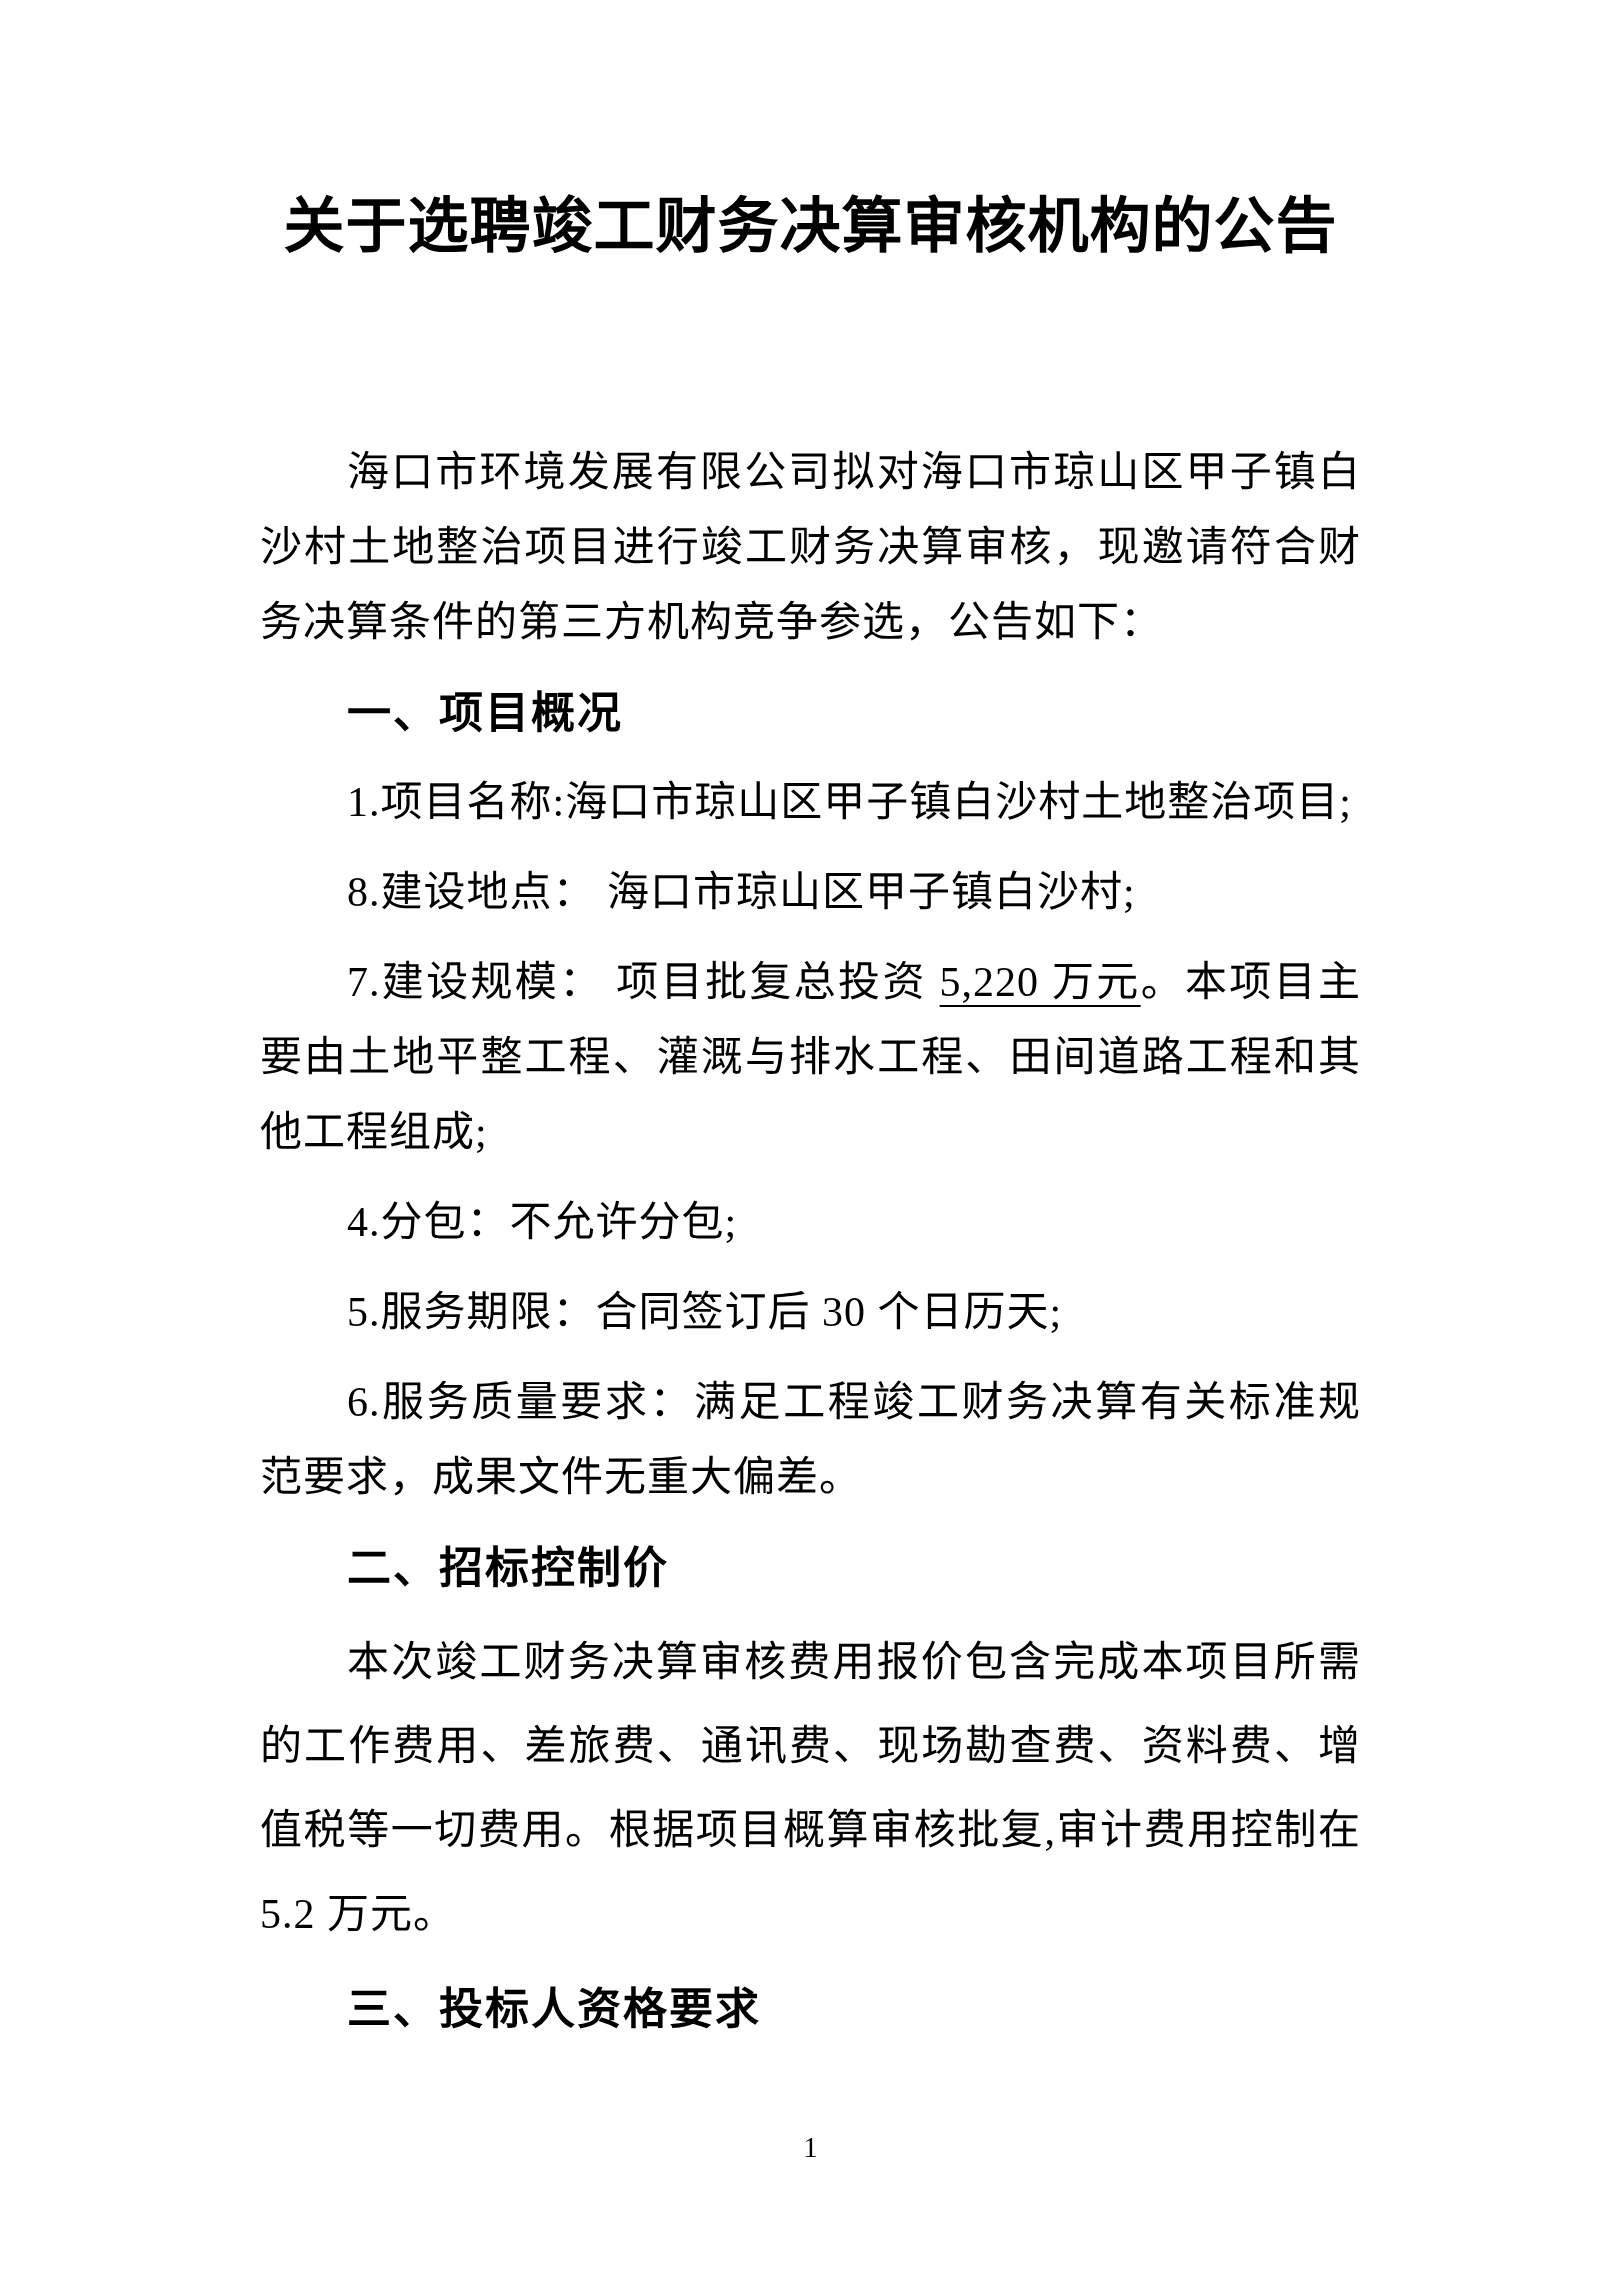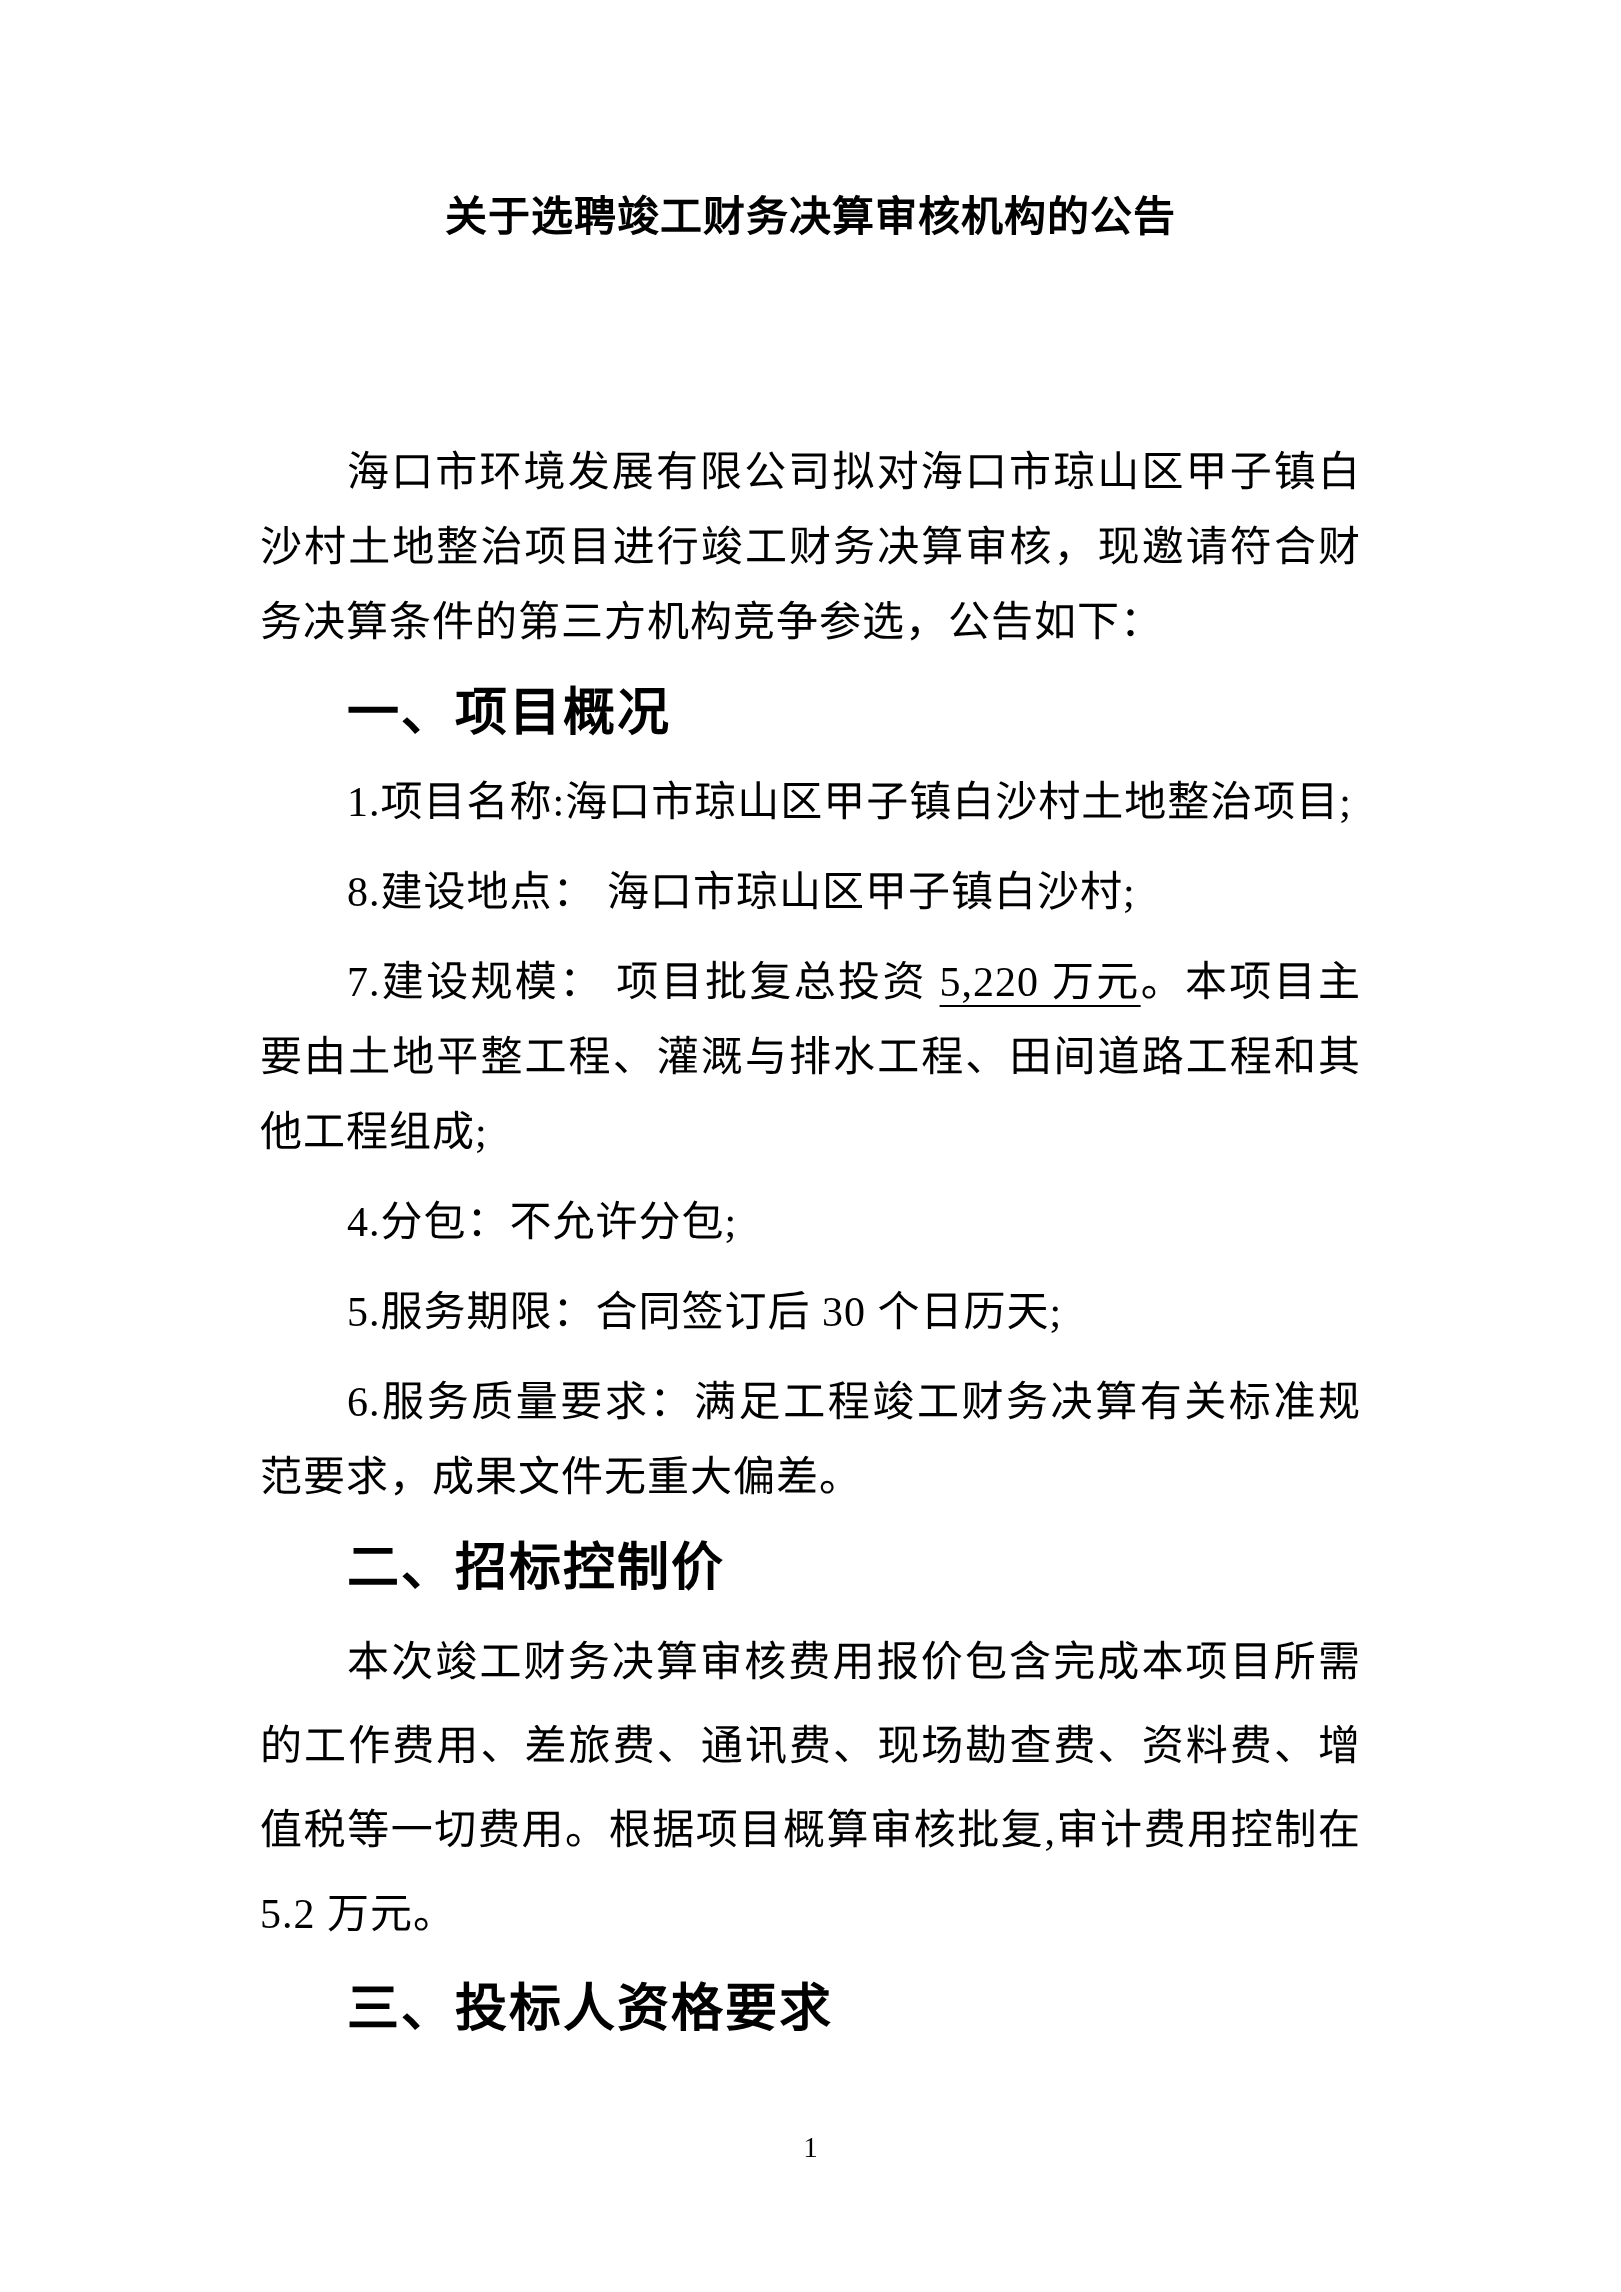--- a/index.html
+++ b/index.html
@@ -19,21 +19,21 @@
   .title-block {
     box-sizing: border-box;
     height: 420px;
     padding-top: 196px;
     text-align: center;
   }
   .doc-title {
     margin: 0;
     font-family: "Liberation Sans", "DejaVu Sans", sans-serif;
     font-weight: bold;
-    font-size: 42px;
+    font-size: 61px;
     line-height: 1;
     letter-spacing: 1px;
     color: #000000;
   }
   .content {
     margin: 0 245px;
     width: 1131px;
     font-size: 42px;
     line-height: 75px;
     letter-spacing: 1px;
@@ -41,21 +41,21 @@
   }
   .content p {
     margin: 15px;
   }
   .para-indent {
     text-indent: 87px;
   }
   .sec-heading {
     font-family: "Liberation Sans", "DejaVu Sans", sans-serif;
     font-weight: bold;
-    font-size: 52px;
+    font-size: 44px;
     letter-spacing: 2px;
   }
   .s2-body {
     line-height: 84px;
   }
   .s3-heading {
     margin-top: 9.8px !important;
   }
   .u-val {
     text-decoration: underline;

